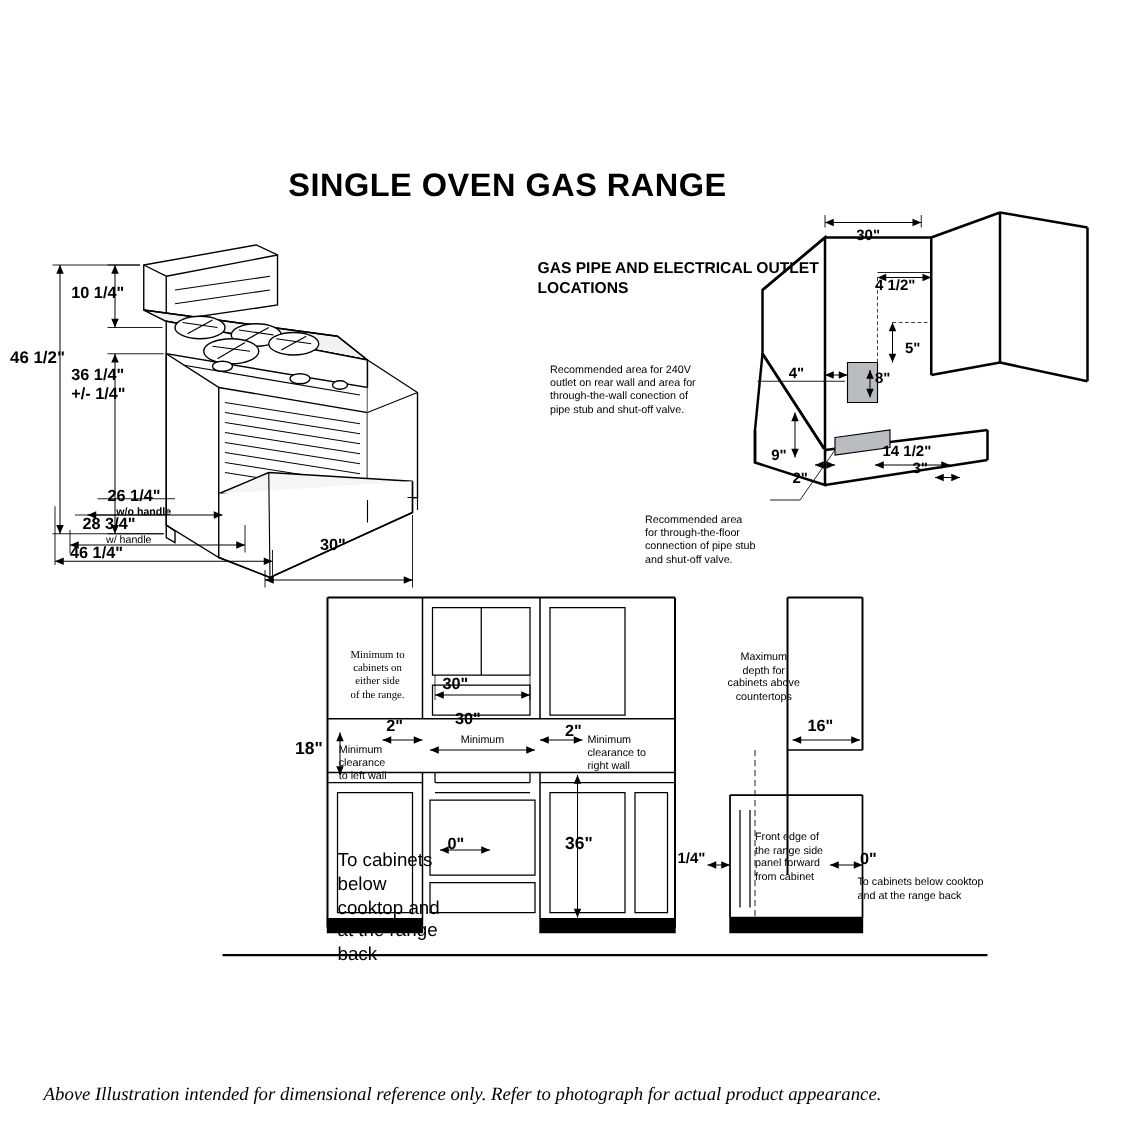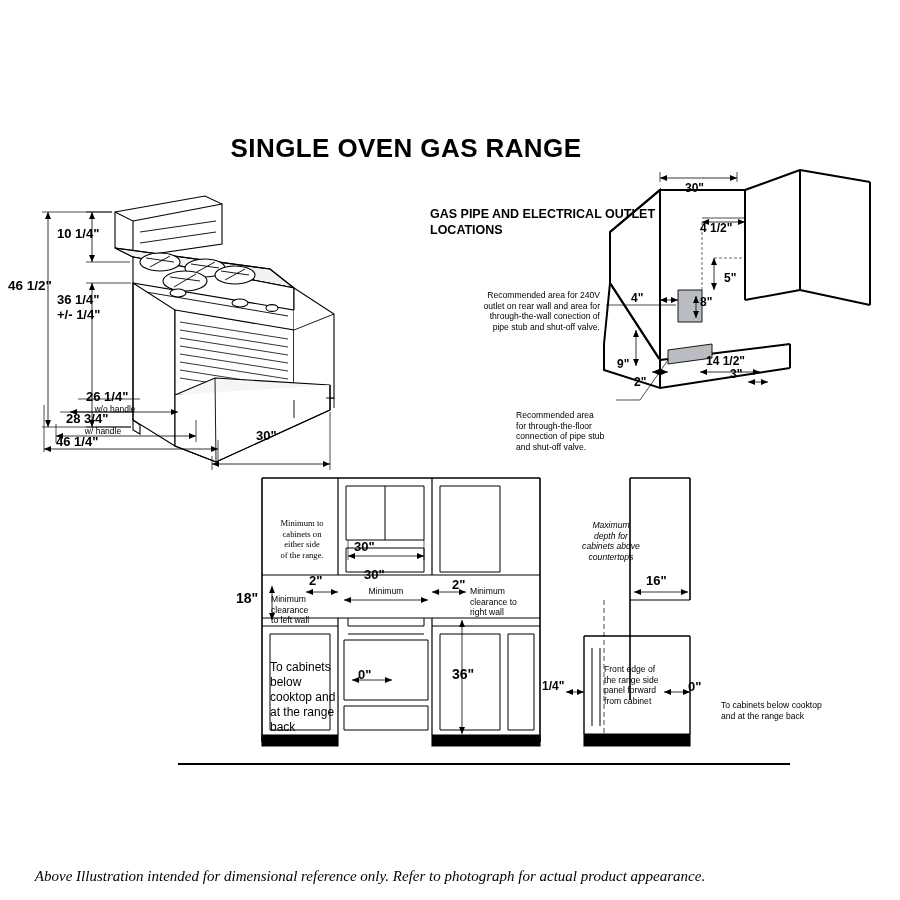--- a/index.html
+++ b/index.html
@@ -279,29 +279,29 @@
       <path d="M664 692 l7 -3 v6 z" fill="#000" stroke="none"></path>
       <path d="M690 692 l-7 -3 v6 z" fill="#000" stroke="none"></path>
     </g>
   </svg>
 
   <div class="lbl" style="left:8px;top:278px;font-size:13.5px;">46 1/2"</div>
   <div class="lbl" style="left:57px;top:227px;font-size:13px;">10 1/4"</div>
   <div class="lbl" style="left:57px;top:293px;font-size:13px;">36 1/4"
 +/- 1/4"</div>
   <div class="lbl" style="left:86px;top:390px;font-size:13px;">26 1/4"</div>
-  <div class="note" style="left:80px;top:404px;width:70px;font-size:8.5px;">w/o handle</div>
+  <div class="note" style="left:80px;top:404px;width:70px;font-size:8.5px;font-weight:bold;">w/o handle</div>
   <div class="lbl" style="left:66px;top:412px;font-size:13px;">28 3/4"</div>
   <div class="note" style="left:68px;top:426px;width:70px;font-size:8.5px;">w/ handle</div>
   <div class="lbl" style="left:56px;top:435px;font-size:13px;">46 1/4"</div>
   <div class="lbl" style="left:256px;top:429px;font-size:13px;">30"</div>
 
   <div id="subtitle">GAS PIPE AND ELECTRICAL
 OUTLET LOCATIONS</div>
-  <div class="note" style="left:440px;top:290px;width:160px;font-size:8.6px;text-align:right;">Recommended area for 240V
+  <div class="note" style="left:440px;top:290px;width:160px;font-size:8.6px;text-align:left;">Recommended area for 240V
 outlet on rear wall and area for
 through-the-wall conection of
 pipe stub and shut-off valve.</div>
   <div class="note" style="left:516px;top:410px;width:140px;font-size:8.6px;text-align:left;">Recommended area
 for through-the-floor
 connection of pipe stub
 and shut-off valve.</div>
 
   <div class="lbl" style="left:685px;top:182px;font-size:12px;">30"</div>
   <div class="lbl" style="left:700px;top:222px;font-size:12px;">4 1/2"</div>
@@ -316,34 +316,34 @@
   <div class="note" style="left:268px;top:518px;width:68px;font-size:8.6px;font-family:Liberation Serif, serif;">Minimum to
 cabinets on
 either side
 of the range.</div>
   <div class="note" style="left:271px;top:594px;width:62px;font-size:8.6px;text-align:left;">Minimum
 clearance
 to left wall</div>
   <div class="note" style="left:470px;top:586px;width:70px;font-size:8.6px;text-align:left;">Minimum
 clearance to
 right wall</div>
-  <div class="note" style="left:270px;top:660px;width:68px;font-size:12px;text-align:left;">To cabinets
+  <div class="note" style="left:270px;top:680px;width:68px;font-size:15px;text-align:left;">To cabinets
 below
 cooktop and
 at the range
 back</div>
-  <div class="note" style="left:570px;top:520px;width:82px;font-size:8.6px;font-style:italic;">Maximum
+  <div class="note" style="left:570px;top:520px;width:82px;font-size:8.6px;">Maximum
 depth for
 cabinets above
 countertops</div>
   <div class="note" style="left:604px;top:664px;width:72px;font-size:8.6px;text-align:left;">Front edge of
 the range side
 panel forward
 from cabinet</div>
-  <div class="note" style="left:686px;top:700px;width:118px;font-size:8.6px;text-align:left;margin-left:35px;">To cabinets below cooktop
+  <div class="note" style="left:686px;top:700px;width:118px;font-size:8.6px;text-align:left;">To cabinets below cooktop
 and at the range back</div>
 
   <div class="lbl" style="left:354px;top:540px;font-size:13px;">30"</div>
   <div class="lbl" style="left:364px;top:568px;font-size:13px;">30"</div>
   <div class="note" style="left:357px;top:586px;width:58px;font-size:8.6px;">Minimum</div>
   <div class="lbl" style="left:309px;top:574px;font-size:13px;">2"</div>
   <div class="lbl" style="left:452px;top:578px;font-size:13px;">2"</div>
   <div class="lbl" style="left:236px;top:590px;font-size:14px;">18"</div>
   <div class="lbl" style="left:358px;top:668px;font-size:13px;">0"</div>
   <div class="lbl" style="left:452px;top:666px;font-size:14px;">36"</div>

